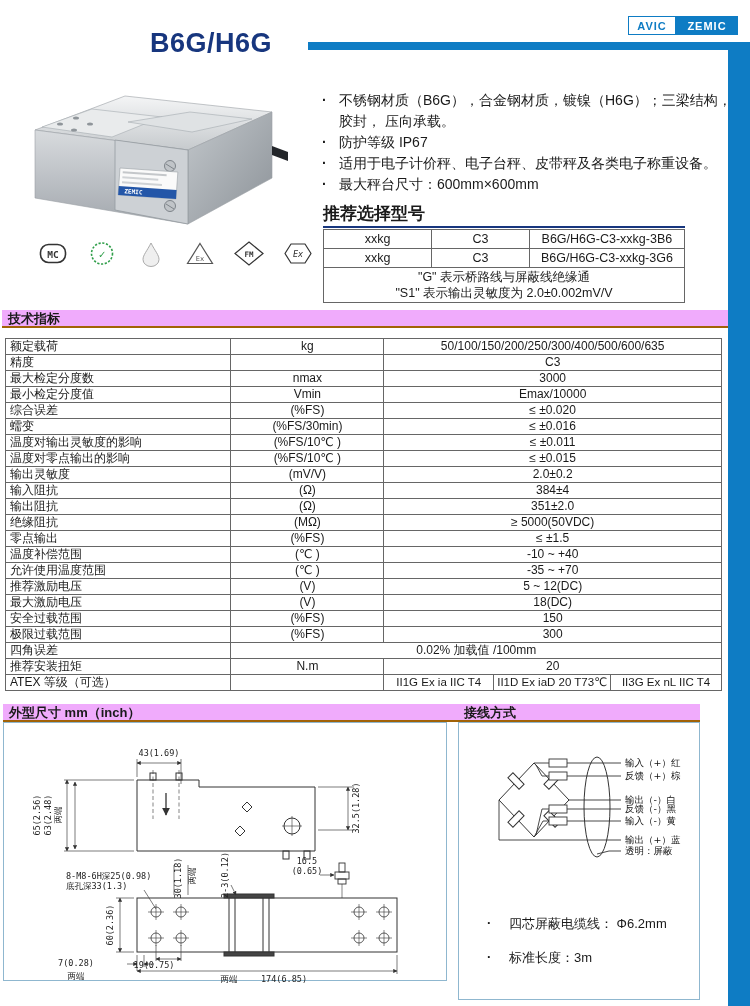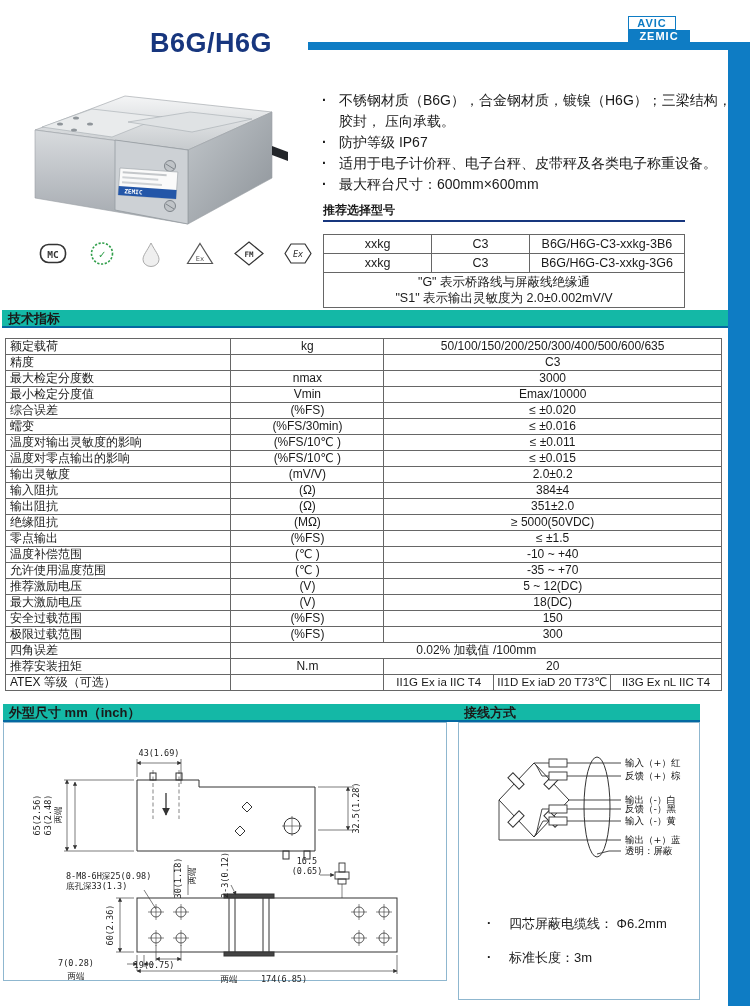--- a/index.html
+++ b/index.html
@@ -1,41 +1,41 @@
 <!DOCTYPE html>
 <html lang="zh"><head>
 <meta charset="utf-8">
 <style>
   html,body{margin:0;padding:0;background:#fff;}
   #page{position:relative;width:750px;height:1006px;background:#fff;overflow:hidden;
         font-family:"Liberation Sans","DejaVu Sans",sans-serif;color:#1a1a1a;}
   .abs{position:absolute;}
   
-  .logos{top:16px;left:628px;display:flex;height:19px;flex-direction:column;}
+  .logos{top:16px;left:628px;display:flex;height:19px;}
   .logo-avic{width:48px;border:1px solid #0e7cc4;background:#fff;color:#0e7cc4;
     font-weight:bold;font-size:11px;display:flex;align-items:center;justify-content:center;letter-spacing:1px;box-sizing:border-box;}
   .logo-zemic{width:62px;background:#0e7cc4;color:#fff;font-weight:bold;font-size:11px;
     display:flex;align-items:center;justify-content:center;letter-spacing:1px;}
   
   .title{left:150px;top:28px;font-size:27px;font-weight:bold;color:#17367e;letter-spacing:.5px;}
   .rule{left:308px;top:42px;width:442px;height:8px;background:#0e7cc4;}
   .vbar{left:728px;top:42px;width:22px;height:964px;background:#0e7cc4;}
   
   .features{left:322px;top:90px;width:412px;font-size:14px;line-height:21px;}
   .feat{display:flex;}
   .feat .dot{width:17px;flex:none;text-align:left;font-weight:bold;}
   
   .model{left:323px;top:202px;width:362px;}
-  .model-h{font-size:12px;font-weight:bold;border-bottom:2px solid #17367e;padding-bottom:1px;}
+  .model-h{font-size:17px;font-weight:bold;border-bottom:2px solid #17367e;padding-bottom:1px;}
   table{border-collapse:collapse;width:100%;}
-  .model table{font-size:12.5px;text-align:center;margin-top:12px;border-radius:7px;}
+  .model table{font-size:12.5px;text-align:center;margin-top:1px;border-radius:7px;}
   .model td{border:1px solid #666;height:18px;padding:0 2px;}
   .model .notes td{height:auto;padding:1px 0;line-height:16px;}
   
-  .band{background:#14b8a6;border-bottom:2px solid #0369a1;font-weight:bold;font-size:13px;
+  .band{background:#f0abfc;border-bottom:2px solid #a16207;font-weight:bold;font-size:13px;
         height:18px;line-height:17px;padding:0 6px;box-sizing:border-box;}
   .band-spec{left:2px;top:310px;width:726px;}
   
   .spec{left:5px;top:338px;width:717px;font-size:12px;}
   .spec td{border:1px solid #666;height:15px;padding:0 4px;text-align:center;line-height:1.05;}
   .spec td.l{text-align:left;}
   .spec td.atex{font-size:11.5px;padding:0 1px;}
   
   .band-dims{left:3px;top:704px;width:516px;}
   .box-dims{left:3px;top:722px;width:444px;height:259px;border:1px solid #8fb7cf;box-sizing:border-box;}

